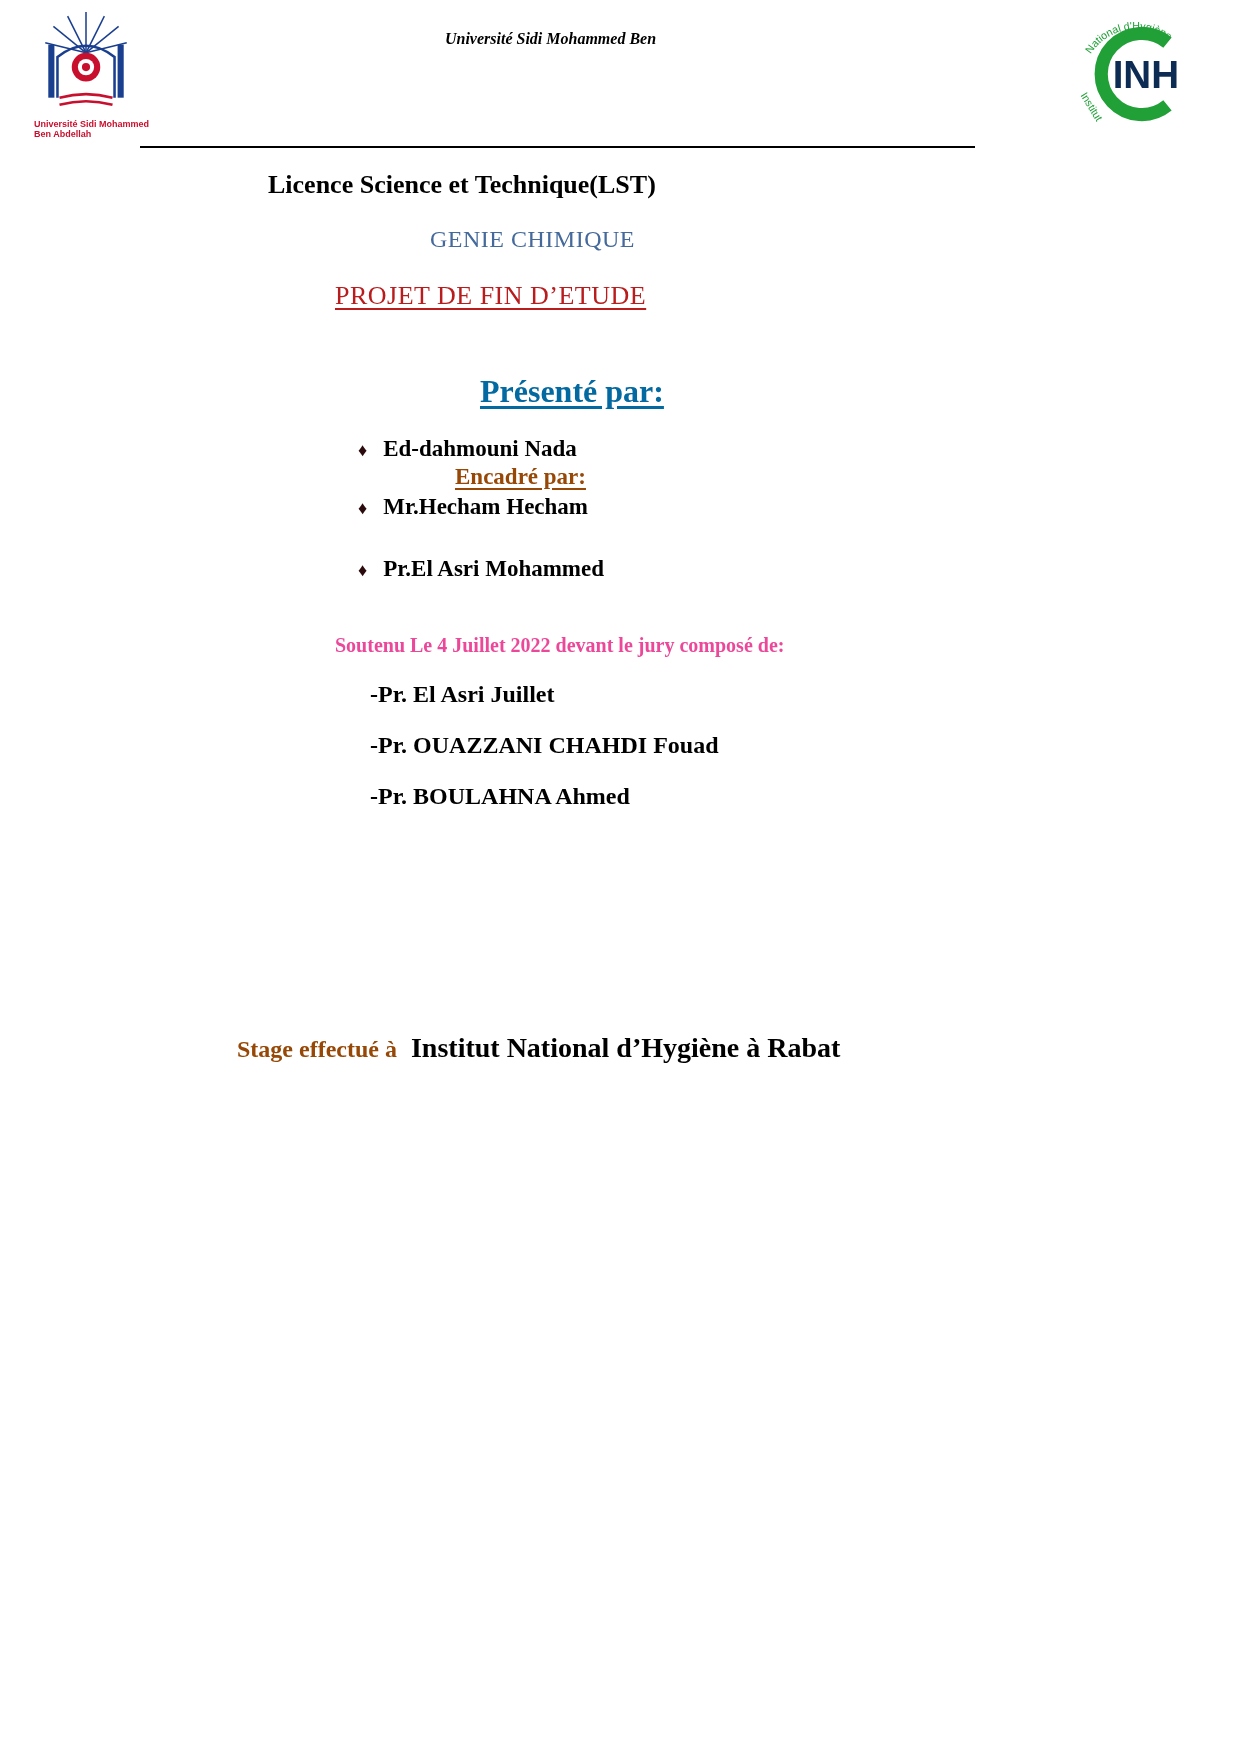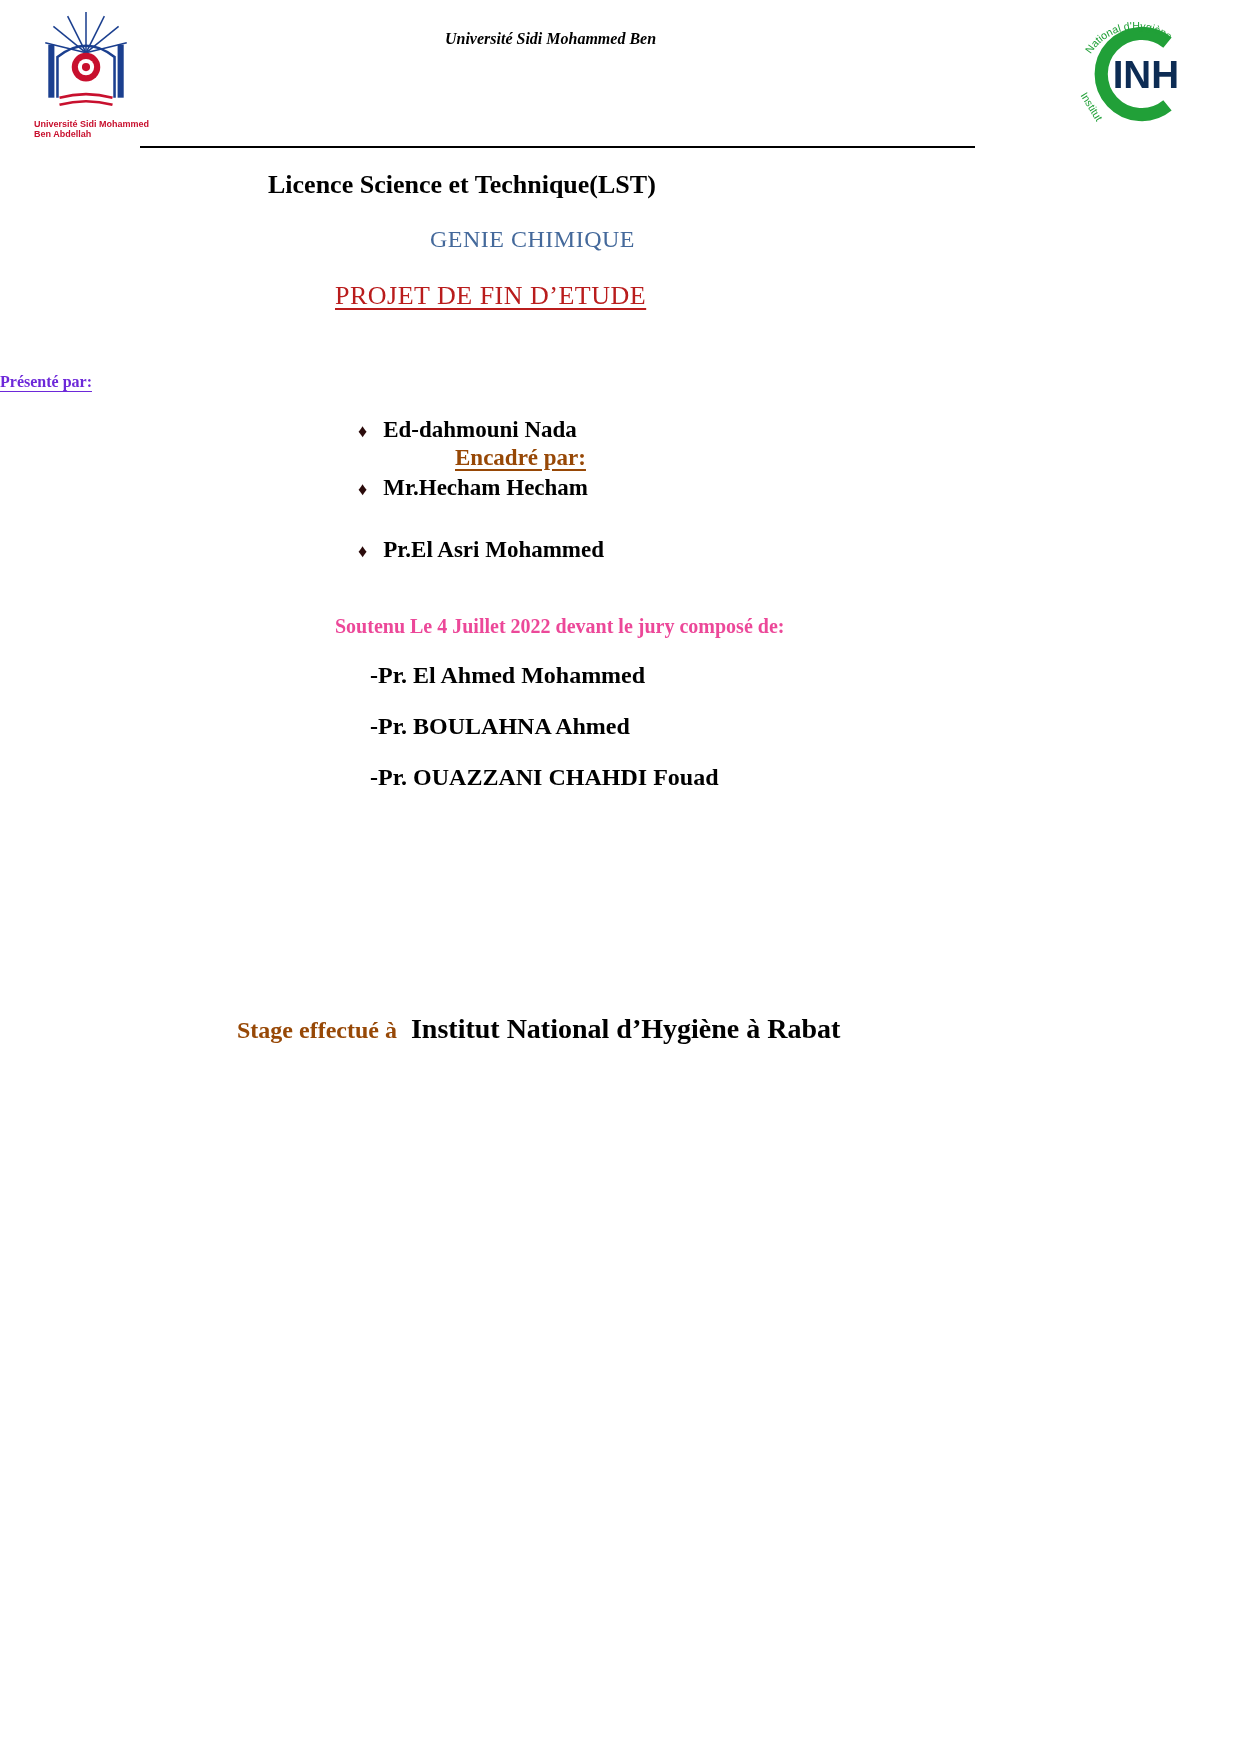--- a/index.html
+++ b/index.html
@@ -19,21 +19,21 @@
   .logo-right { width: 138px; flex: 0 0 auto; margin-right: 8px; }
   .rule { margin-left: 140px; width: 835px; border-top: 2px solid #000; margin-top: 2px; }
 
   .h-licence { margin-top: 22px; margin-left: 268px; font-size: 26px; font-weight: bold; }
   .h-genie  { margin-top: 26px; margin-left: 430px; font-size: 24px; color: #44699B; letter-spacing: 0.5px; }
   .h-projet { margin-top: 28px; margin-left: 335px; font-size: 26px; color: #b91c1c; text-decoration: underline; text-underline-offset: 4px; letter-spacing: 0.5px; }
 
   .title-box { margin: 40px 120px 0 124px; border: 4px solid #000; padding: 3px; }
   .title-box-inner { border: 2px solid #000; padding: 22px 28px 66px; text-align: center; font-size: 28px; line-height: 1.5; }
 
-  .presente-label { margin-top: 62px; font-size: 16px; font-weight: bold; color: #6d28d9; text-decoration: underline; text-underline-offset: 4px; }
+  .presente-label { margin-top: 62px; margin-left: 480px; font-size: 32px; font-weight: bold; color: #0369a1; text-decoration: underline; text-underline-offset: 4px; }
   .bullet-row { display: flex; align-items: baseline; margin-left: 358px; font-size: 23px; font-weight: bold; }
   .bullet-row .bullet { font-size: 18px; margin-right: 16px; color: #2b0b0b; }
   .row-student { margin-top: 26px; }
   .encadre-label { margin-top: 2px; margin-left: 455px; font-size: 23px; font-weight: bold; color: #974806; text-decoration: underline; text-underline-offset: 4px; }
   .row-sup1 { margin-top: 4px; }
   .row-sup2 { margin-top: 36px; }
 
   .jury-intro { margin-top: 52px; margin-left: 335px; font-size: 20px; font-weight: bold; color: #ec4899; }
   .jury-member { margin-left: 370px; margin-top: 24px; font-size: 24px; font-weight: bold; }
 
@@ -112,23 +112,23 @@
     <span>Mr.Hecham Hecham</span>
   </div>
 
   <div class="bullet-row row-sup2">
     <span class="bullet">♦</span>
     <span>Pr.El Asri Mohammed</span>
   </div>
 
   <div class="jury-intro">Soutenu Le 4 Juillet 2022 devant le jury composé de:</div>
 
-  <div class="jury-member">-Pr. El Ahmed Mohammed</div>
+  <div class="jury-member">-Pr. El Asri Juillet</div>
+  <div class="jury-member">-Pr. OUAZZANI CHAHDI Fouad</div>
   <div class="jury-member">-Pr. BOULAHNA Ahmed</div>
-  <div class="jury-member">-Pr. OUAZZANI CHAHDI Fouad</div>
 
   <div class="stage-line">
     <span class="stage-label">Stage effectué à</span>
     <span class="stage-place">Institut National d’Hygiène à Rabat</span>
   </div>
 
 
 </div>
 
 </body></html>

